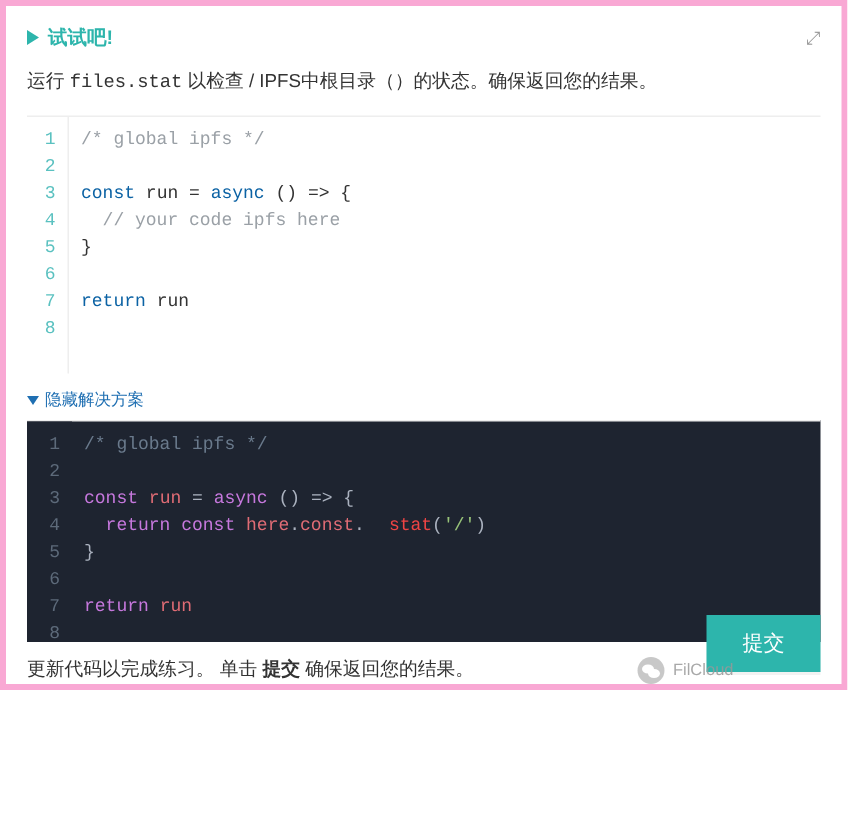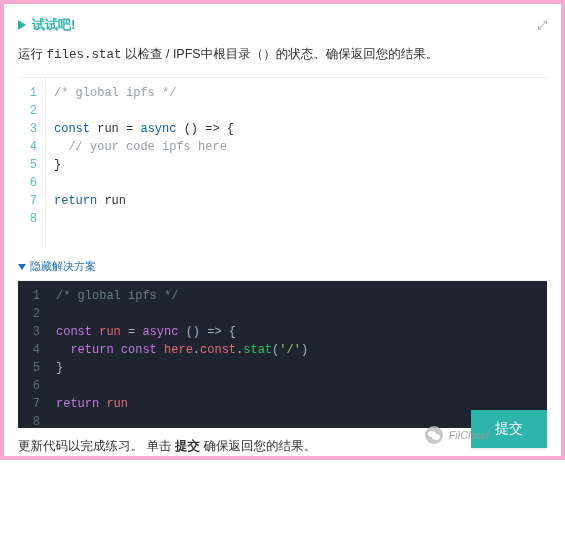--- a/index.html
+++ b/index.html
@@ -76,21 +76,21 @@
   }
   
   .lt-c { color:#9aa0a6; }   
   .lt-k { color:#0b62a4; }   
   .lt-n { color:#333; }
   
   .dk-c { color:#6a7a8c; }
   .dk-k { color:#c678dd; }
   .dk-k2{ color:#c678dd; }
   .dk-n { color:#e06c75; }
-  .dk-f { color:#22c55e; }
+  .dk-f { color:#ef4444;margin-left:16px; }
   .dk-p { color:#abb2bf; }
   .dk-s { color:#98c379; }
   .solution-toggle {
     color:#1f6fb2;
     font-size:11px;
     cursor:pointer;
     margin: 10px 0 6px 0;
     display:flex;
     align-items:center;
     gap:4px;
@@ -114,29 +114,28 @@
     color: #fff;
     padding: 10px 24px;
     font-size: 14px;
     text-align:center;
     cursor:pointer;
     box-shadow: 0 2px 0 rgba(0,0,0,0.05);
   }
   .watermark {
     position:absolute;
     right: 72px;
-    bottom: 12px;
+    bottom: 0;
     display:flex;
     align-items:center;
     gap:6px;
     color:#999;
     font-size:11px;
     opacity:0.85;
     pointer-events:none;
-    font-style:italic;
   }
   .watermark .wx {
     width:18px;height:18px;border-radius:50%;
     background:#bfbfbf;
     display:flex;align-items:center;justify-content:center;
   }
   .watermark .wx::before{
     content:""; width:8px;height:6px;border-radius:50%;
     background:#fff; box-shadow:4px 3px 0 0 #fff;
     transform:translate(-2px,-1px);

